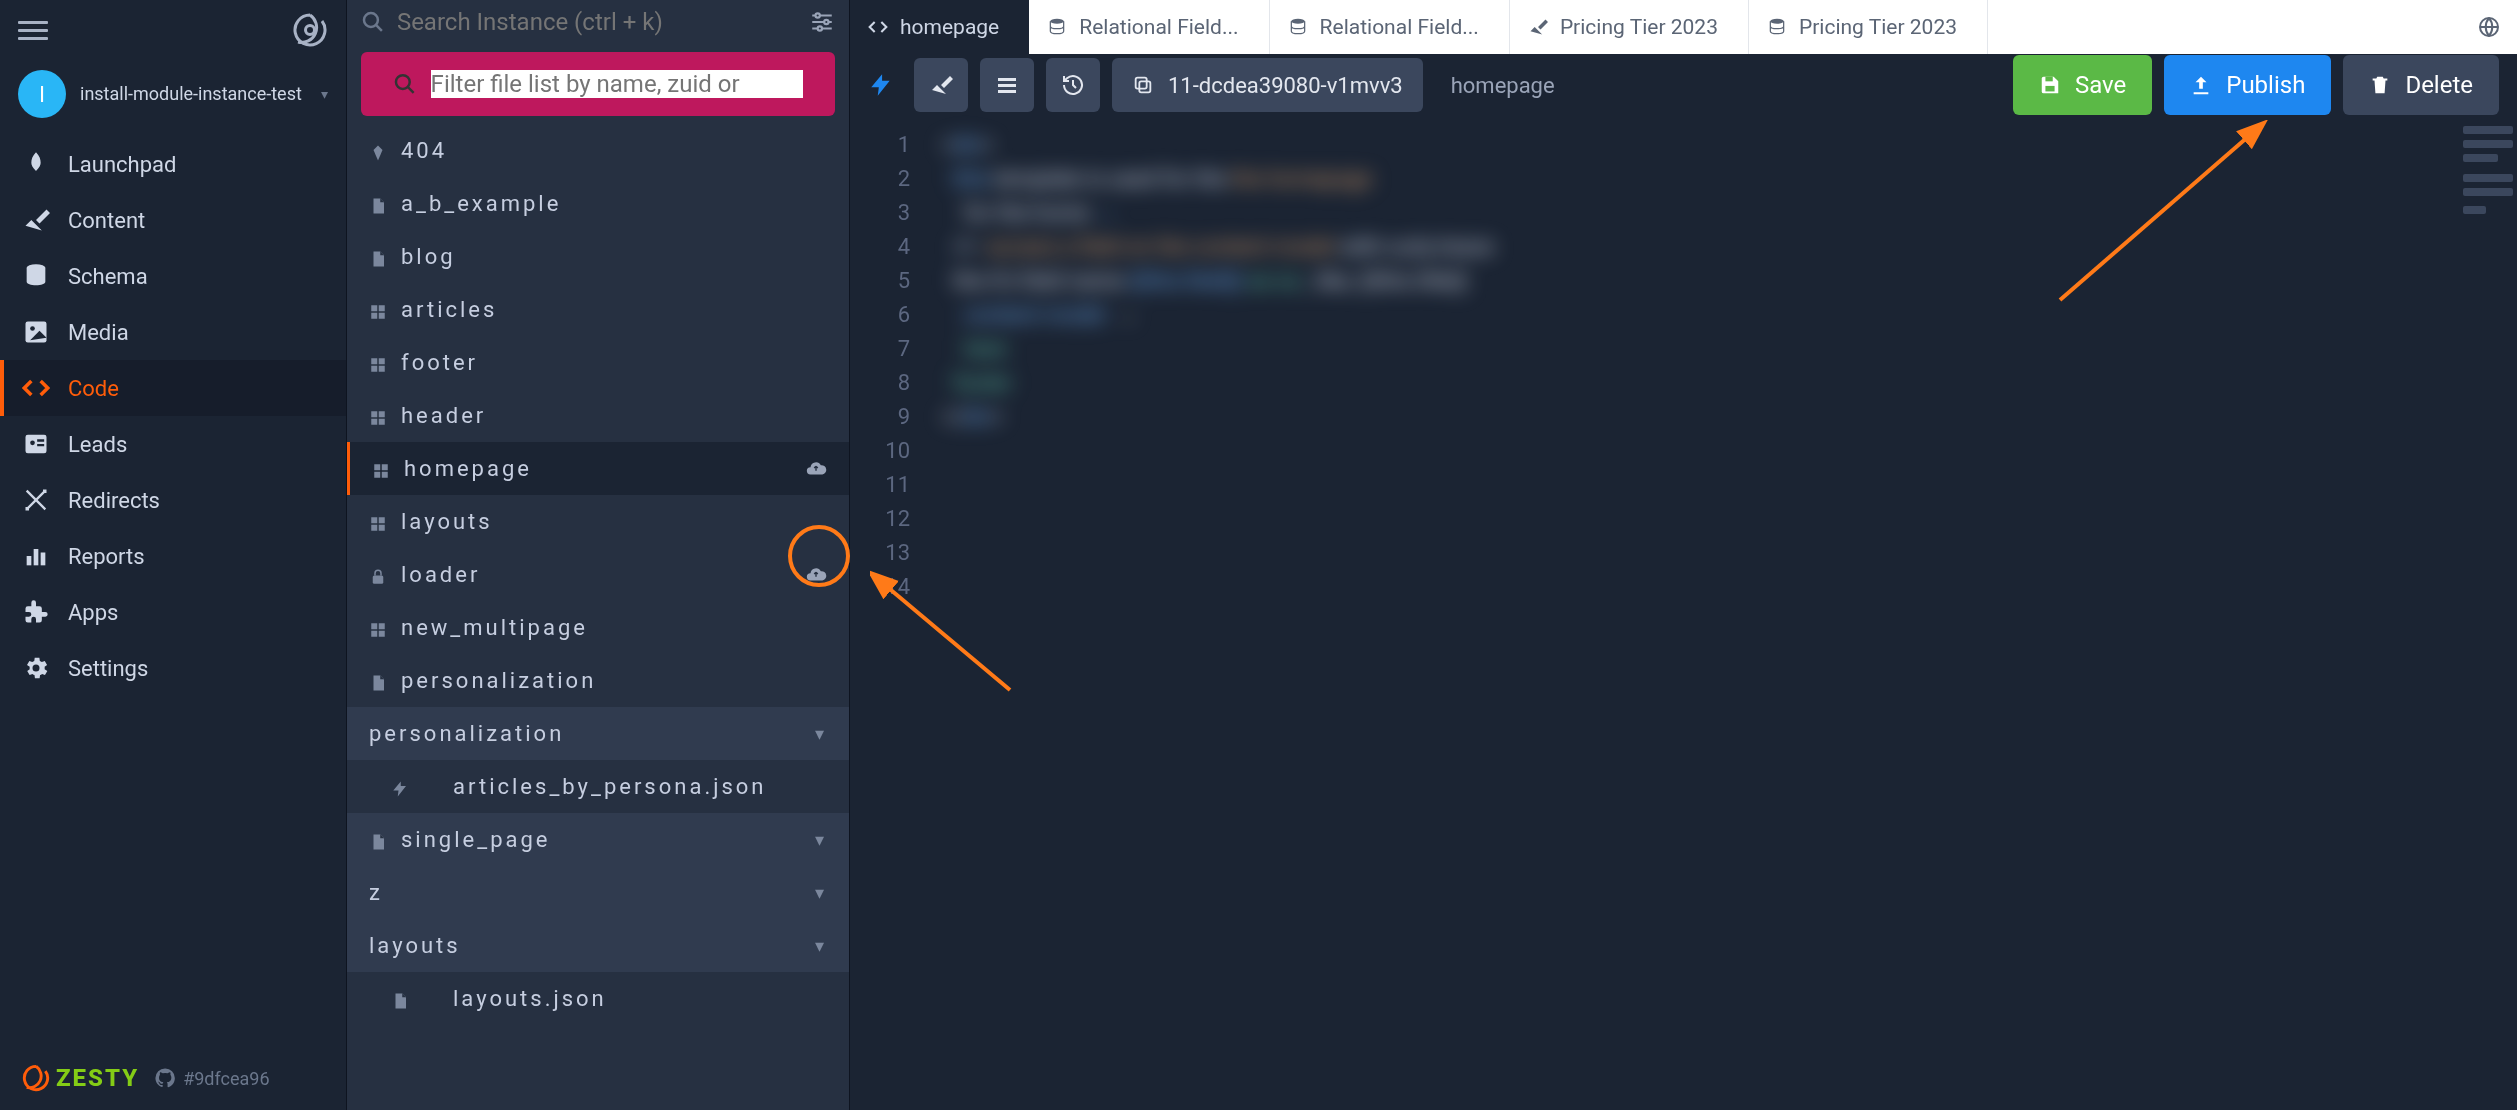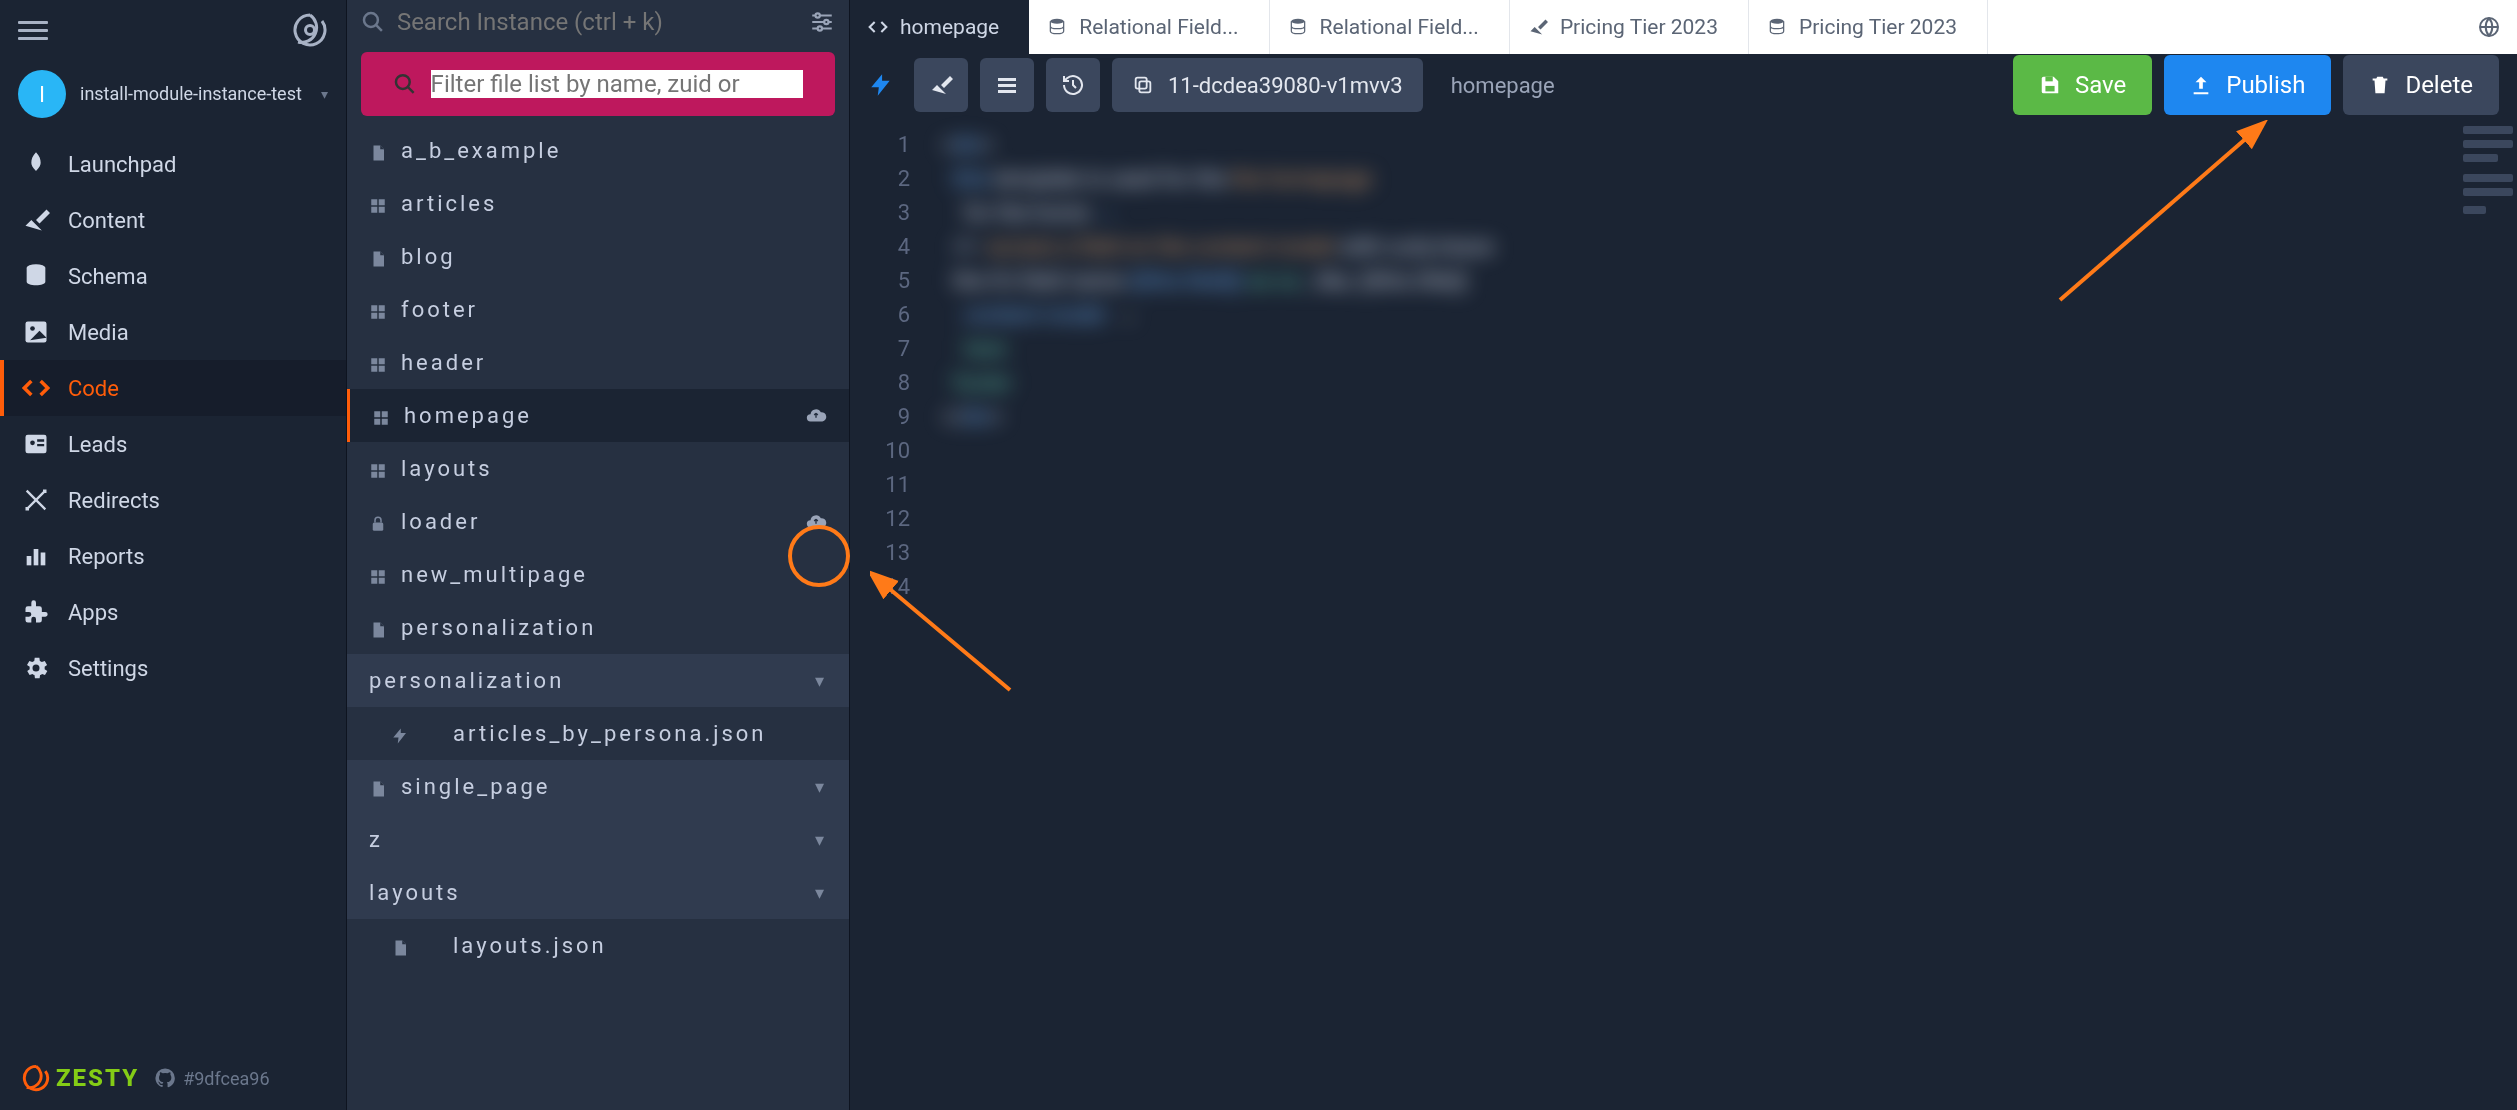--- a/index.html
+++ b/index.html
@@ -220,40 +220,46 @@
       <svg width="26" height="26" viewBox="0 0 24 24" fill="none" stroke="#333" stroke-width="2.5">
           <circle cx="10" cy="10" r="7"></circle>
           <path d="M21 21l-6-6"></path>
         </svg>
       <input placeholder="Filter file list by name, zuid or" style="">
     </div>
 
     <div class="file-tree" id="fileTree">
         <div class="tree-item">
           <span class="ico"><svg viewBox="0 0 24 24" fill="currentColor">
+              <path d="M12 2l6 6-6 14-6-14 6-6z"></path>
+            </svg></span>
+          <span class="lbl">404</span>
+        </div>
+        <div class="tree-item">
+          <span class="ico"><svg viewBox="0 0 24 24" fill="currentColor">
               <path d="M6 2h9l5 5v15H6V2z"></path>
               <path d="M15 2v5h5" fill="#263041"></path>
             </svg></span>
           <span class="lbl">a_b_example</span>
+        </div>
+        <div class="tree-item">
+          <span class="ico"><svg viewBox="0 0 24 24" fill="currentColor">
+              <path d="M6 2h9l5 5v15H6V2z"></path>
+              <path d="M15 2v5h5" fill="#263041"></path>
+            </svg></span>
+          <span class="lbl">blog</span>
         </div>
         <div class="tree-item">
           <span class="ico"><svg viewBox="0 0 24 24" fill="currentColor">
               <rect x="3" y="3" width="8" height="8"></rect>
               <rect x="13" y="3" width="8" height="8"></rect>
               <rect x="3" y="13" width="8" height="8"></rect>
               <rect x="13" y="13" width="8" height="8"></rect>
             </svg></span>
           <span class="lbl">articles</span>
-        </div>
-        <div class="tree-item">
-          <span class="ico"><svg viewBox="0 0 24 24" fill="currentColor">
-              <path d="M6 2h9l5 5v15H6V2z"></path>
-              <path d="M15 2v5h5" fill="#263041"></path>
-            </svg></span>
-          <span class="lbl">blog</span>
         </div>
         <div class="tree-item">
           <span class="ico"><svg viewBox="0 0 24 24" fill="currentColor">
               <rect x="3" y="3" width="8" height="8"></rect>
               <rect x="13" y="3" width="8" height="8"></rect>
               <rect x="3" y="13" width="8" height="8"></rect>
               <rect x="13" y="13" width="8" height="8"></rect>
             </svg></span>
           <span class="lbl">footer</span>
         </div>

